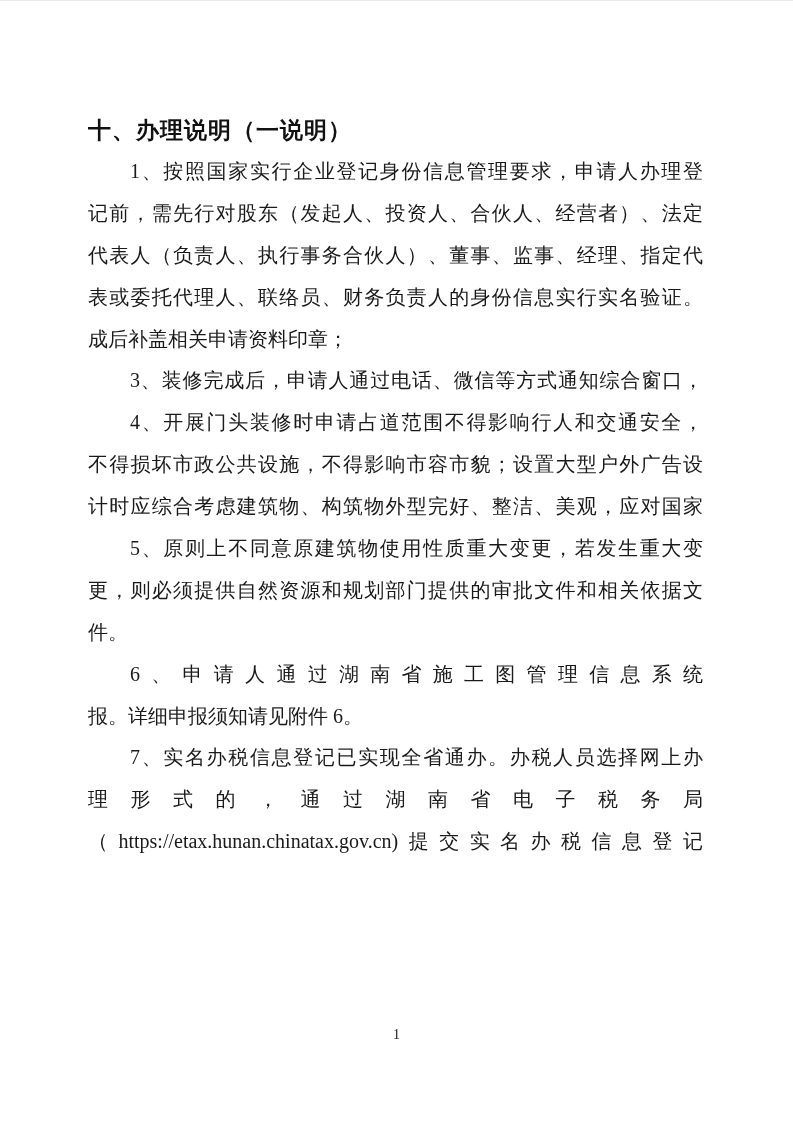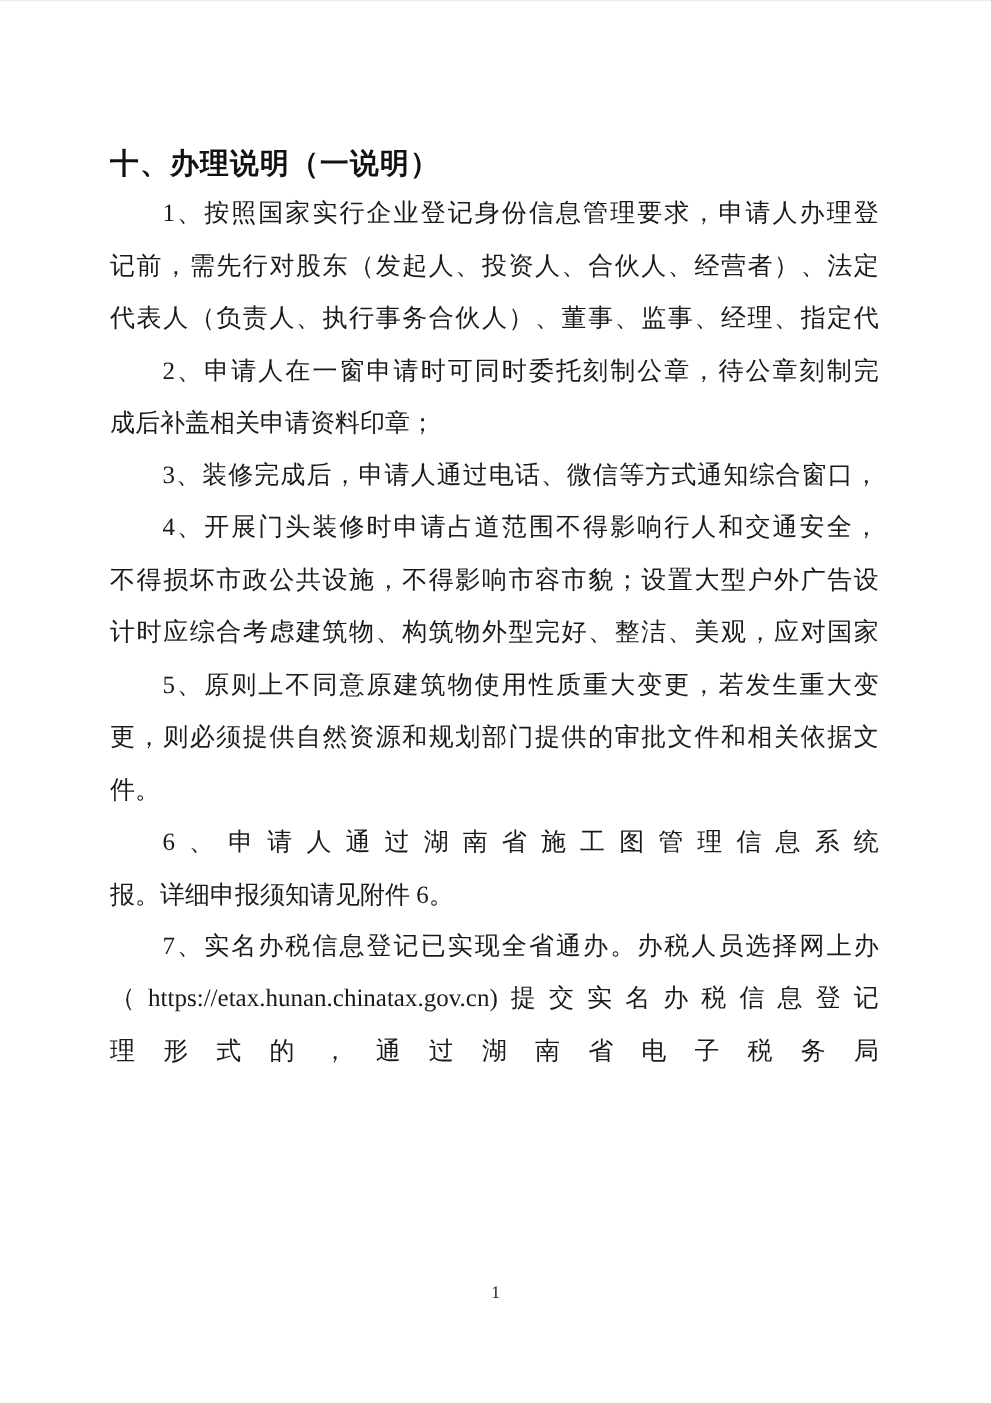--- a/index.html
+++ b/index.html
@@ -55,23 +55,23 @@
 <body>
 
 <div class="page">
   <h1 class="heading">十、办理说明（一说明）</h1>
 
   <div class="doc-body" id="doc-body">
       <div>
         <div class="line j indent">1、按照国家实行企业登记身份信息管理要求，申请人办理登</div>
         <div class="line j">记前，需先行对股东（发起人、投资人、合伙人、经营者）、法定</div>
         <div class="line j">代表人（负责人、执行事务合伙人）、董事、监事、经理、指定代</div>
+        <div class="line j">表或委托代理人、联络员、财务负责人的身份信息实行实名验证。</div>
       </div>
       <div>
-        <div class="line j indent">2、申请人在一窗申请时可同时委托刻制公章，待公章刻制完</div>
         <div class="line">成后补盖相关申请资料印章；</div>
       </div>
       <div>
         <div class="line j indent">3、装修完成后，申请人通过电话、微信等方式通知综合窗口，</div>
       </div>
       <div>
         <div class="line j indent">4、开展门头装修时申请占道范围不得影响行人和交通安全，</div>
         <div class="line j">不得损坏市政公共设施，不得影响市容市貌；设置大型户外广告设</div>
         <div class="line j">计时应综合考虑建筑物、构筑物外型完好、整洁、美观，应对国家</div>
       </div>
@@ -79,21 +79,21 @@
         <div class="line j indent">5、原则上不同意原建筑物使用性质重大变更，若发生重大变</div>
         <div class="line j">更，则必须提供自然资源和规划部门提供的审批文件和相关依据文</div>
         <div class="line">件。</div>
       </div>
       <div>
         <div class="line j indent">6、申请人通过湖南省施工图管理信息系统</div>
         <div class="line">报。详细申报须知请见附件 6。</div>
       </div>
       <div>
         <div class="line j indent">7、实名办税信息登记已实现全省通办。办税人员选择网上办</div>
+        <div class="line j">理形式的，通过湖南省电子税务局</div>
         <div class="line j">（https://etax.hunan.chinatax.gov.cn)提交实名办税信息登记</div>
-        <div class="line j">理形式的，通过湖南省电子税务局</div>
       </div>
     </div>
 
   <div class="footer">
     <span class="pagenum">1</span>
   </div>
 </div>
 
 </body></html>

